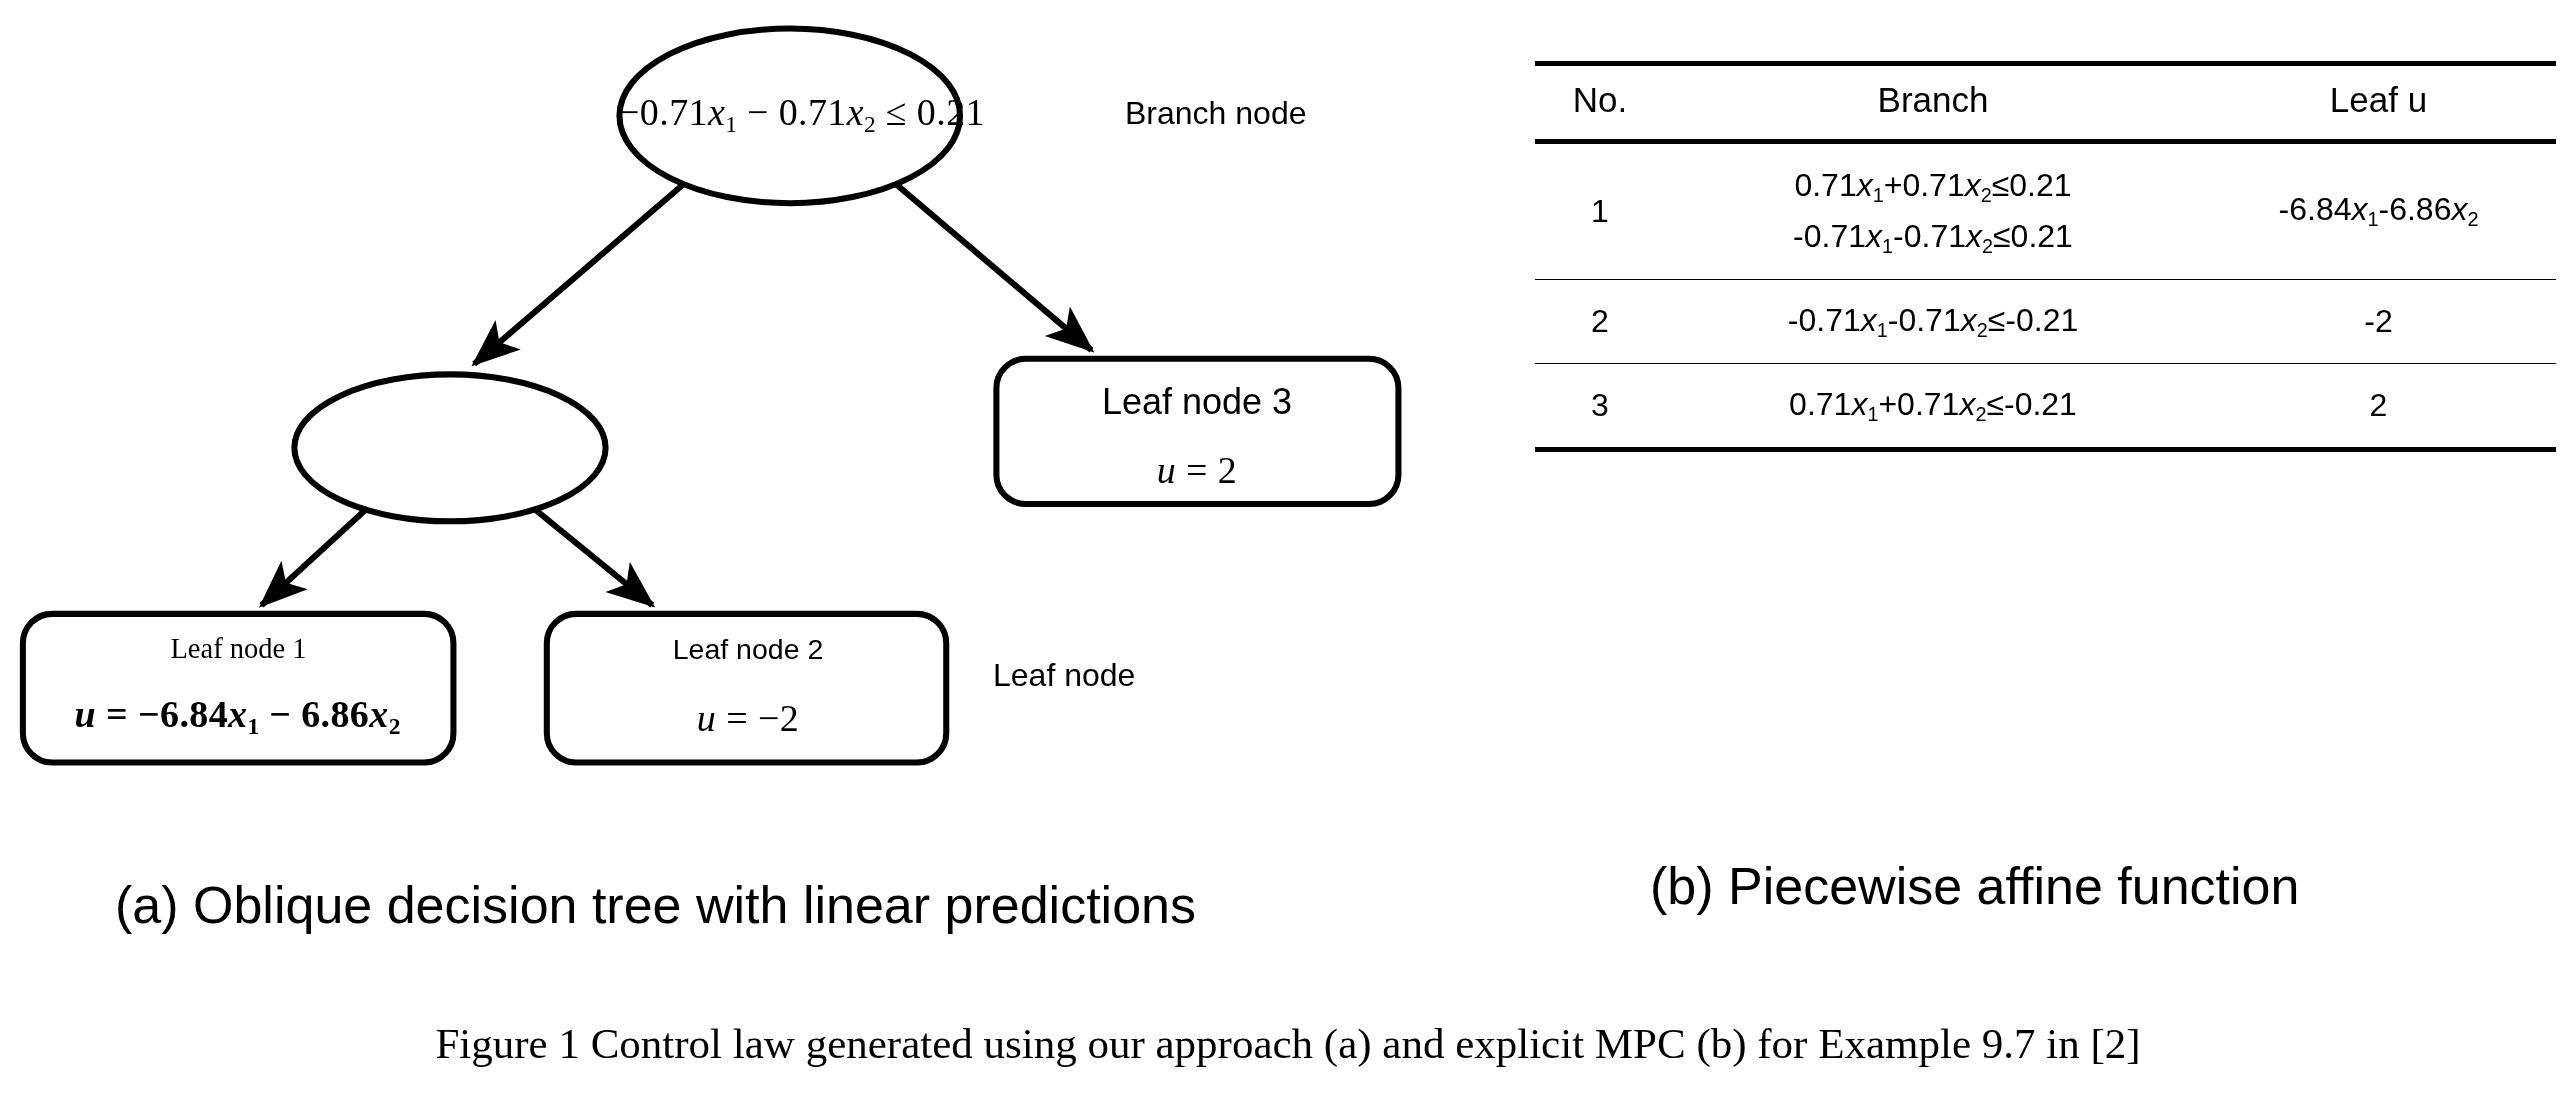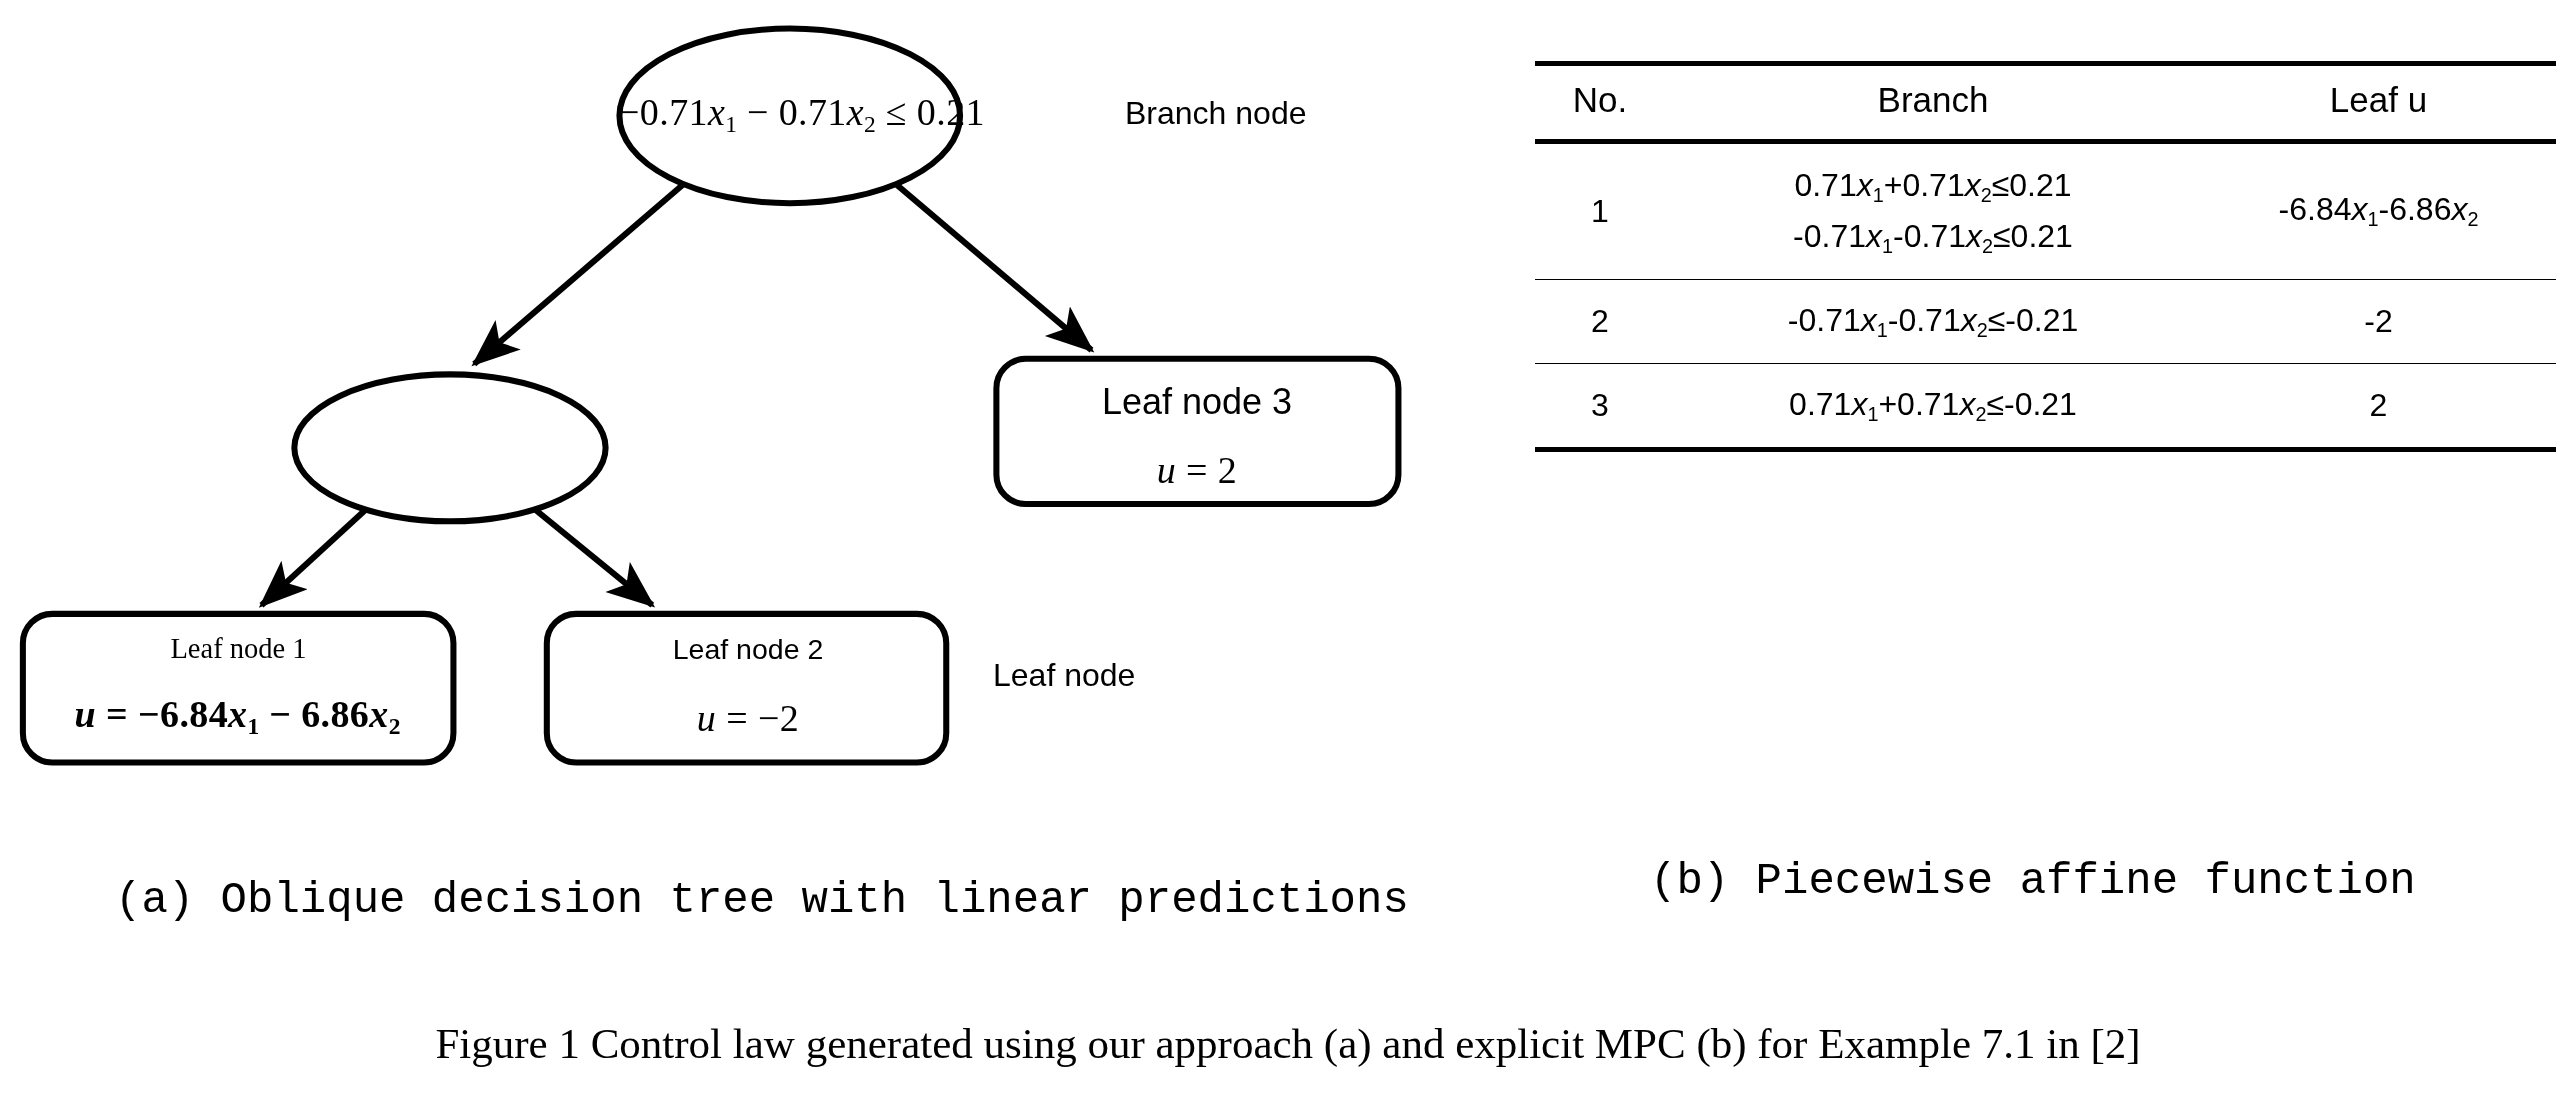--- a/index.html
+++ b/index.html
@@ -118,22 +118,22 @@
   .sansmath .var { font-style: italic; }
   .sansmath sub {
     font-size: 0.62em;
     font-style: normal;
     vertical-align: -0.3em;
   }
 
   
   .subcaption {
     position: absolute;
-    font-family: Liberation Mono, monospace;
-    font-size: 44px;
+    font-family: Liberation Sans, sans-serif;
+    font-size: 52px;
     white-space: nowrap;
   }
   #caption-a { left: 115px;  top: 875px; }
   #caption-b { left: 1650px; top: 856px; }
 
   #figure-caption {
     position: absolute;
     left: 0;
     top: 1019px;
     width: 2576px;
@@ -236,16 +236,16 @@
           </td>
           <td class="num">2</td>
         </tr>
       </tbody>
     </table>
   </div>
 
   <div class="subcaption" id="caption-a">(a) Oblique decision tree with linear predictions</div>
   <div class="subcaption" id="caption-b">(b) Piecewise affine function</div>
 
-  <div id="figure-caption">Figure 1 Control law generated using our approach (a) and explicit MPC (b) for Example 7.1 in [2]</div>
+  <div id="figure-caption">Figure 1 Control law generated using our approach (a) and explicit MPC (b) for Example 9.7 in [2]</div>
 
 </div>
 
 
 </body></html>

